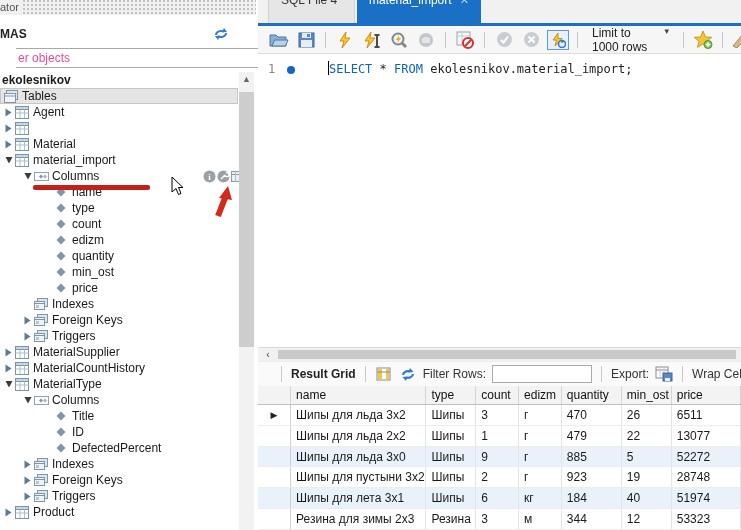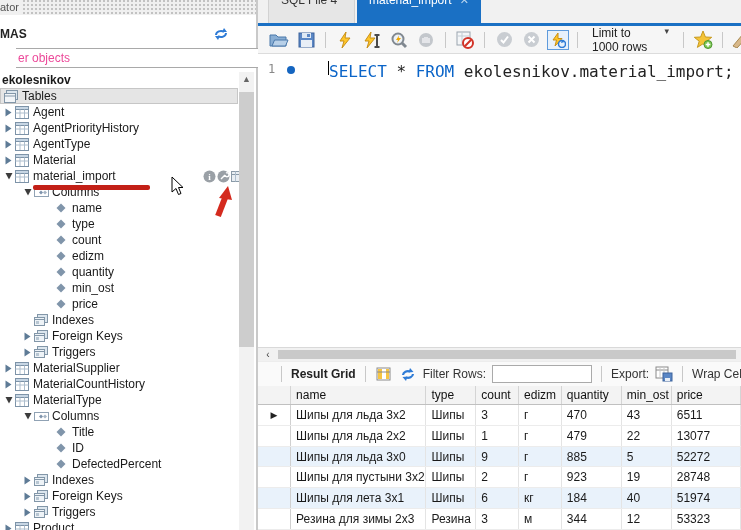--- a/index.html
+++ b/index.html
@@ -1,20 +1,20 @@
 <!DOCTYPE html>
 <html><head>
 <meta charset="utf-8">
 <style>
   html,body{margin:0;padding:0;background:#fff;}
   #app{position:relative;width:741px;height:530px;overflow:hidden;
        font-family:"Liberation Sans","DejaVu Sans",sans-serif;font-size:12px;color:#1a1a1a;
        background:#fff;}
   
-  #nav-panel{position:absolute;left:0;top:0;width:256px;height:530px;background:#fff;border-right:2px solid #c9c9c9;}
+  #nav-panel{position:absolute;left:0;top:0;width:256px;height:530px;background:#fff;border-right:2px solid #c9c9c9;padding-left:20px;}
   .nav-title{position:absolute;left:0;top:0;width:256px;height:15px;background:#f0f0f0;
     background-image:radial-gradient(#c2c2c2 1px,transparent 1px);background-size:4px 4px;background-position:38px 3px;}
   .nav-title span{display:inline-block;background:#f0f0f0;padding-right:4px;font-size:11px;color:#555;line-height:15px;}
   .schemas-row{position:absolute;left:0;top:24px;width:238px;height:20px;}
   .schemas-row .schemas-label{font-weight:bold;font-size:12px;color:#222;line-height:20px;}
   .schemas-refresh{position:absolute;right:8px;top:2px;width:18px;height:16px;cursor:pointer;}
   .filter-box{position:absolute;left:16px;top:48px;width:301px;height:20px;background:#fff;
     border:1px solid #a9a9a9;border-left:none;box-sizing:border-box;line-height:18px;color:#ec4899;padding-left:2px;}
   
   #tree{position:absolute;left:0;top:72px;width:238px;height:458px;overflow:hidden;}
@@ -54,21 +54,21 @@
   .tbtn{width:22px;height:20px;display:flex;align-items:center;justify-content:center;flex:none;cursor:pointer;}
   .tsep{width:1px;height:16px;background:#c8c8c8;margin:0 3px;flex:none;}
   .tbtn.boxed{border:1px solid #5f9bdc;background:#e8f1fb;box-sizing:border-box;}
   #limit-dropdown{display:flex;gap:14px;padding:0 6px;cursor:pointer;color:#222;}
   #limit-dropdown .dd-arrow{font-size:9px;color:#444;}
   
   #editor{position:absolute;left:0;top:54px;width:483px;height:293px;background:#fff;}
   #gutter{position:absolute;left:0;top:0;width:42px;height:293px;background:#fff;}
   .line-no{position:absolute;left:10px;top:8px;color:#888;font-family:"DejaVu Sans Mono","Liberation Mono",monospace;font-size:12px;}
   .bp-dot{position:absolute;left:29px;top:12px;width:8px;height:8px;border-radius:50%;background:#1565c0;}
-  #code-line{position:absolute;left:71px;top:8px;font-family:"DejaVu Sans Mono","Liberation Mono",monospace;font-size:16px;white-space:pre;}
+  #code-line{position:absolute;left:71px;top:8px;font-family:"DejaVu Sans Mono","Liberation Mono",monospace;font-size:12px;white-space:pre;}
   #code-line .kw{color:#0a64c8;}
   #code-line .plain{color:#222;}
   #caret{position:absolute;left:70px;top:7px;width:1px;height:14px;background:#000;}
   
   #hscroll{position:absolute;left:0;top:347px;width:483px;height:14px;background:#f1f1f1;border-top:1px solid #d9d9d9;box-sizing:border-box;}
   #hscroll .hs-btn{position:absolute;left:2px;top:1px;width:16px;height:11px;text-align:center;font-size:10px;color:#444;line-height:11px;cursor:pointer;}
   #hscroll .hs-thumb{position:absolute;left:20px;top:2px;width:458px;height:9px;background:#c9c9c9;}
   
   #rg-toolbar{position:absolute;left:0;top:361px;width:483px;height:25px;background:#fafafa;border-top:1px solid #ededed;
     display:flex;align-items:center;padding-left:20px;box-sizing:border-box;gap:6px;white-space:nowrap;overflow:hidden;}
@@ -144,38 +144,20 @@
           </span>
           <span class="nicon">
             <svg width="15" height="13">
               <rect x="0.5" y="0.5" width="13" height="12" fill="#fff" stroke="#7d93a8"></rect>
               <rect x="0.5" y="0.5" width="13" height="3" fill="#c7d6e4" stroke="#7d93a8"></rect>
               <line x1="0.5" y1="7" x2="13.5" y2="7" stroke="#aebecd"></line>
               <line x1="5" y1="3.5" x2="5" y2="12" stroke="#aebecd"></line>
               <line x1="9.5" y1="3.5" x2="9.5" y2="12" stroke="#aebecd"></line>
             </svg>
           </span>
-          <span class="tlabel">AgentPriorityHistory</span>
-        </div>
-        <div class="tree-row lvl2">
-          <span class="arrow">
-            <svg width="7" height="9">
-              <path d="M0.5 0.5 L6.5 4.5 L0.5 8.5 Z" fill="#5e7b96"></path>
-            </svg>
-          </span>
-          <span class="nicon">
-            <svg width="15" height="13">
-              <rect x="0.5" y="0.5" width="13" height="12" fill="#fff" stroke="#7d93a8"></rect>
-              <rect x="0.5" y="0.5" width="13" height="3" fill="#c7d6e4" stroke="#7d93a8"></rect>
-              <line x1="0.5" y1="7" x2="13.5" y2="7" stroke="#aebecd"></line>
-              <line x1="5" y1="3.5" x2="5" y2="12" stroke="#aebecd"></line>
-              <line x1="9.5" y1="3.5" x2="9.5" y2="12" stroke="#aebecd"></line>
-            </svg>
-          </span>
-          <span class="tlabel">AgentType</span>
         </div>
         <div class="tree-row lvl2">
           <span class="arrow">
             <svg width="7" height="9">
               <path d="M0.5 0.5 L6.5 4.5 L0.5 8.5 Z" fill="#5e7b96"></path>
             </svg>
           </span>
           <span class="nicon">
             <svg width="15" height="13">
               <rect x="0.5" y="0.5" width="13" height="12" fill="#fff" stroke="#7d93a8"></rect>
@@ -699,21 +681,21 @@
           </tr>
         </thead>
       <tbody id="grid-body">
           <tr>
             <td class="marker">▶</td>
             <td>Шипы для льда 3x2</td>
             <td>Шипы</td>
             <td>3</td>
             <td>г</td>
             <td>470</td>
-            <td>43</td>
+            <td>26</td>
             <td>6511</td>
           </tr>
           <tr>
             <td class="marker"></td>
             <td>Шипы для льда 2x2</td>
             <td>Шипы</td>
             <td>1</td>
             <td>г</td>
             <td>479</td>
             <td>22</td>

